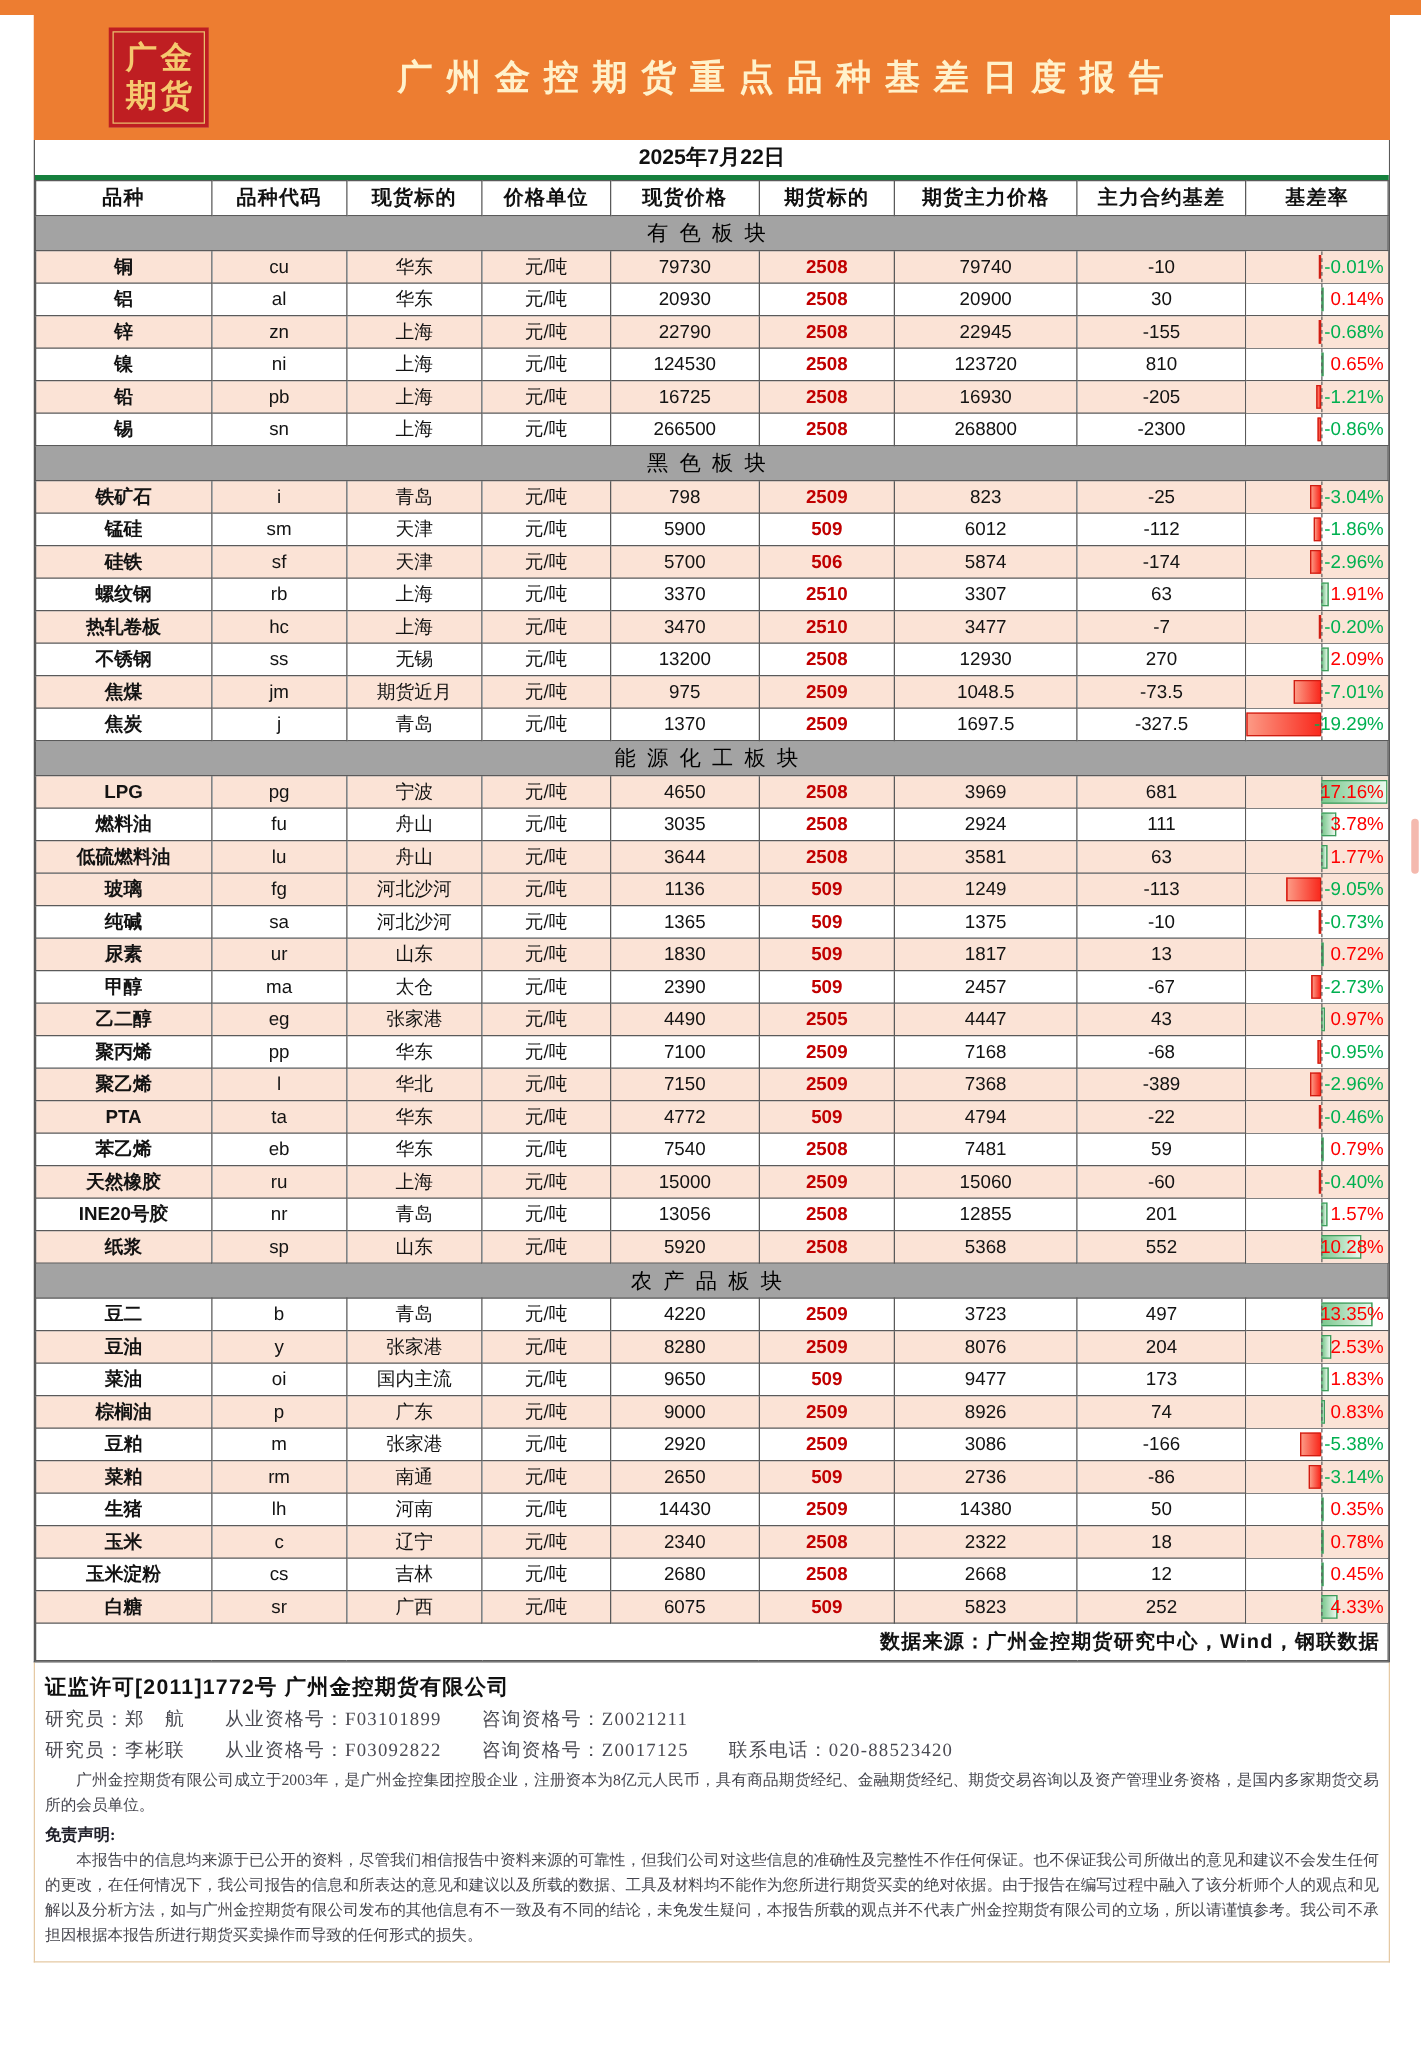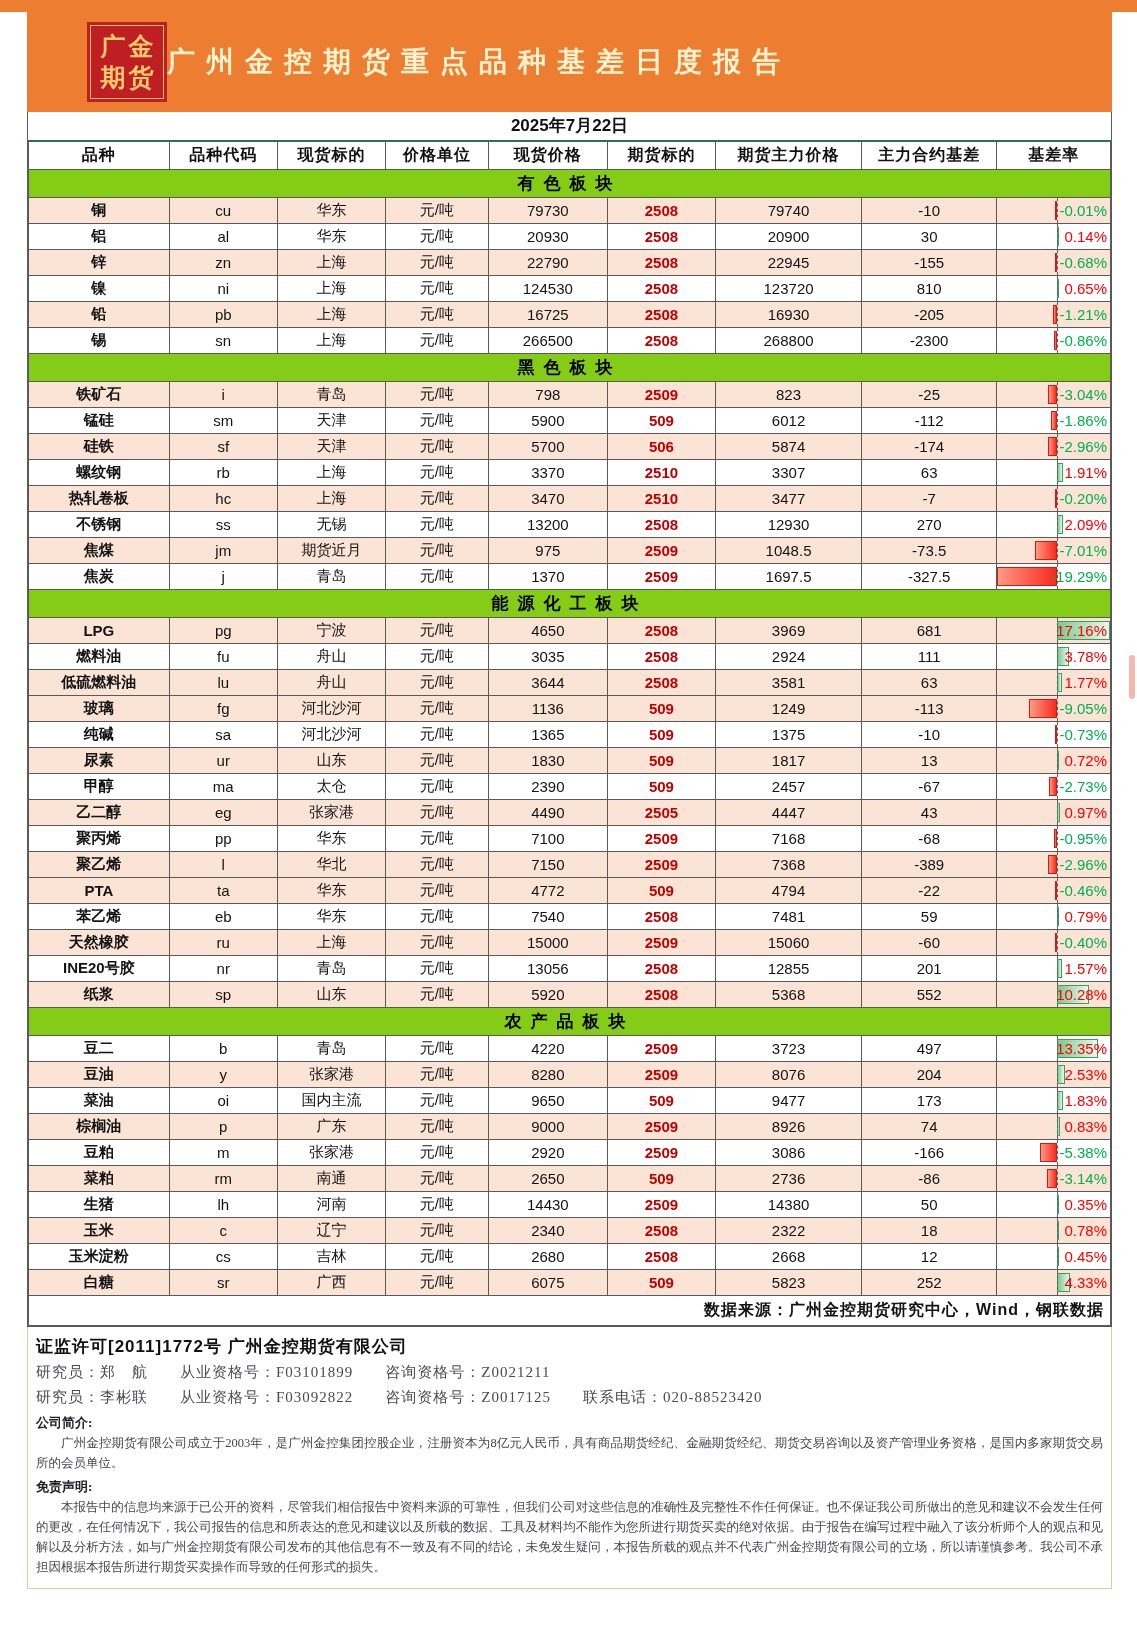--- a/index.html
+++ b/index.html
@@ -9,31 +9,31 @@
     overflow:hidden;
   }
   .top-strip{position:absolute;top:0;left:0;width:1137px;height:12px;background:#ED7D31;}
   .report{position:absolute;left:27px;top:12px;width:1085px;}
   
   .header-band{background:#ED7D31;height:100px;display:flex;align-items:center;}
   .logo-box{width:80px;height:80px;background:#BF1E22;margin-left:60px;flex:0 0 auto;
     display:flex;flex-direction:column;justify-content:center;align-items:center;
     box-shadow:inset 0 0 0 3px #BF1E22, inset 0 0 0 4px #E9BE6C;}
   .logo-line{color:#F5C96F;font-weight:bold;font-size:25px;line-height:31px;letter-spacing:3px;margin-left:3px;}
-  .main-title{flex:1;text-align:left;color:#FFF2CC;font-size:28px;font-weight:bold;
+  .main-title{flex:1;text-align:right;color:#FFF2CC;font-size:28px;font-weight:bold;
     letter-spacing:11px;padding-right:170px;white-space:nowrap;}
   
   .table-wrap{border:1px solid #5a5a5a;border-top:none;}
   .date-row{height:28px;line-height:28px;text-align:center;font-weight:bold;font-size:17px;color:#111;
-    border-bottom:1px solid #15803d;background:#fff;}
+    border-bottom:4px solid #15803d;background:#fff;}
   table{width:100%;border-collapse:collapse;table-layout:fixed;}
   td,th{border:1px solid #5a5a5a;padding:0;overflow:hidden;white-space:nowrap;}
   th{height:27px;font-size:16px;font-weight:bold;color:#111;background:#fff;text-align:center;letter-spacing:1px;}
   td{height:25px;font-size:15px;color:#131313;text-align:center;}
-  tr.section-row td{height:27px;font-size:17px;font-weight:bold;letter-spacing:9px;background:#84cc16;color:#000;}
+  tr.section-row td{height:27px;font-size:17px;font-weight:normal;letter-spacing:9px;background:#a3a3a3;color:#000;}
   tr.peach td{background:#FBE3D6;}
   tr.white td{background:#ffffff;}
   td.c-contract{color:#C00000;font-weight:bold;}
   td.c-variety{font-weight:bold;}
   td.rate-cell{position:relative;text-align:right;padding-right:3px;}
   .axis{position:absolute;left:52.9%;top:0;bottom:0;width:0;border-left:1px dashed #5f5f5f;z-index:1;}
   .bar{position:absolute;top:3px;bottom:3px;z-index:0;box-sizing:border-box;}
   .bar-pos{background:linear-gradient(to right,#7CC98F,#EAF8EE);border:1px solid #3E9C5C;}
   .bar-neg{background:linear-gradient(to left,#F92A1E,#FC9A85);border:1px solid #CF1D12;}
   .rate-text{position:relative;z-index:2;}
@@ -542,21 +542,20 @@
           <td colspan="9">数据来源：广州金控期货研究中心，Wind，钢联数据</td>
         </tr>
       </tfoot>
     </table>
   </div>
 
   <div class="footer-box">
     <div class="license">证监许可[2011]1772号 广州金控期货有限公司</div>
     <div class="researcher">研究员：郑　航　　从业资格号：F03101899　　咨询资格号：Z0021211</div>
     <div class="researcher">研究员：李彬联　　从业资格号：F03092822　　咨询资格号：Z0017125　　联系电话：020-88523420</div>
-    <div class="small-label">公司简介:</div>
     <div class="small-para">广州金控期货有限公司成立于2003年，是广州金控集团控股企业，注册资本为8亿元人民币，具有商品期货经纪、金融期货经纪、期货交易咨询以及资产管理业务资格，是国内多家期货交易所的会员单位。</div>
     <div class="small-label">免责声明:</div>
     <div class="small-para">本报告中的信息均来源于已公开的资料，尽管我们相信报告中资料来源的可靠性，但我们公司对这些信息的准确性及完整性不作任何保证。也不保证我公司所做出的意见和建议不会发生任何的更改，在任何情况下，我公司报告的信息和所表达的意见和建议以及所载的数据、工具及材料均不能作为您所进行期货买卖的绝对依据。由于报告在编写过程中融入了该分析师个人的观点和见解以及分析方法，如与广州金控期货有限公司发布的其他信息有不一致及有不同的结论，未免发生疑问，本报告所载的观点并不代表广州金控期货有限公司的立场，所以请谨慎参考。我公司不承担因根据本报告所进行期货买卖操作而导致的任何形式的损失。</div>
 
   </div>
 
 </div>
 
 <div class="scroll-thumb"></div>
 

